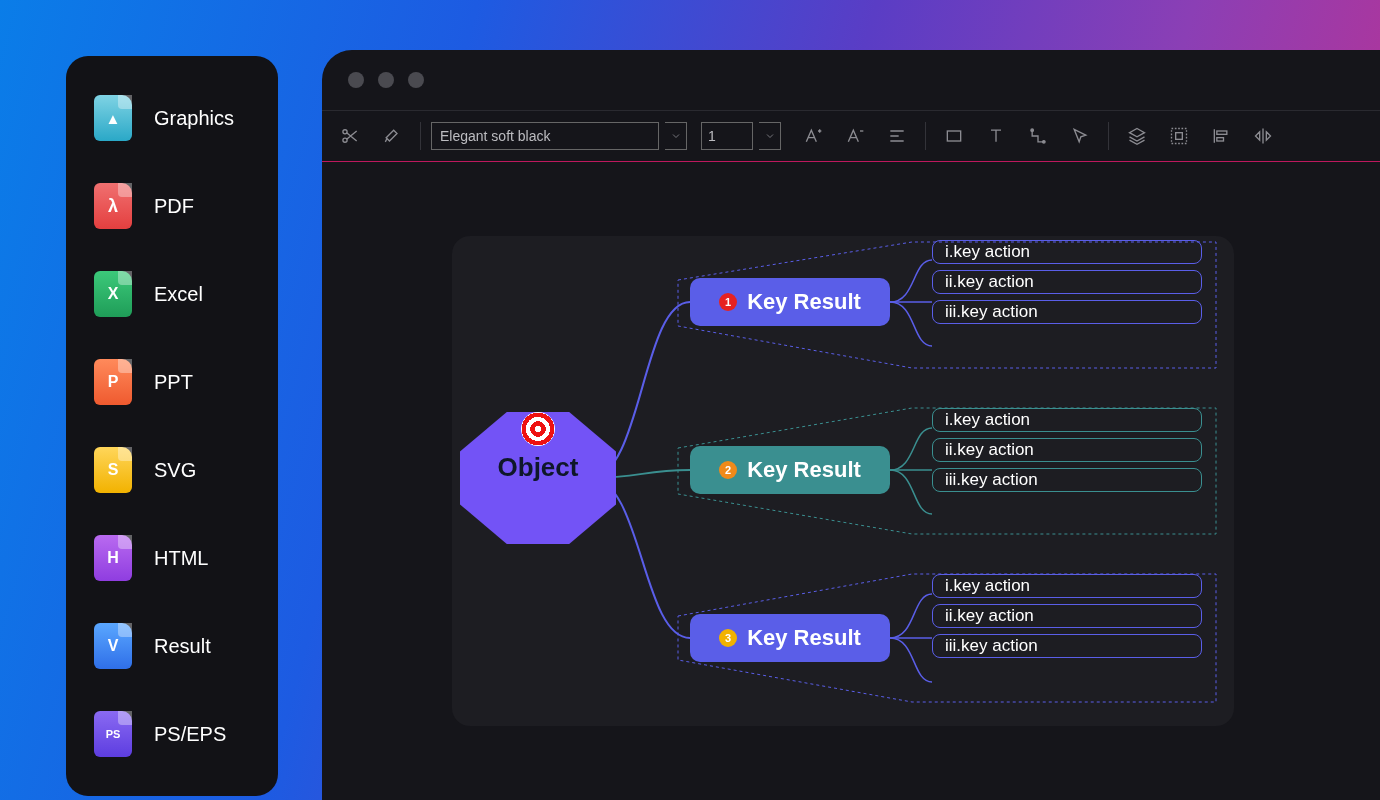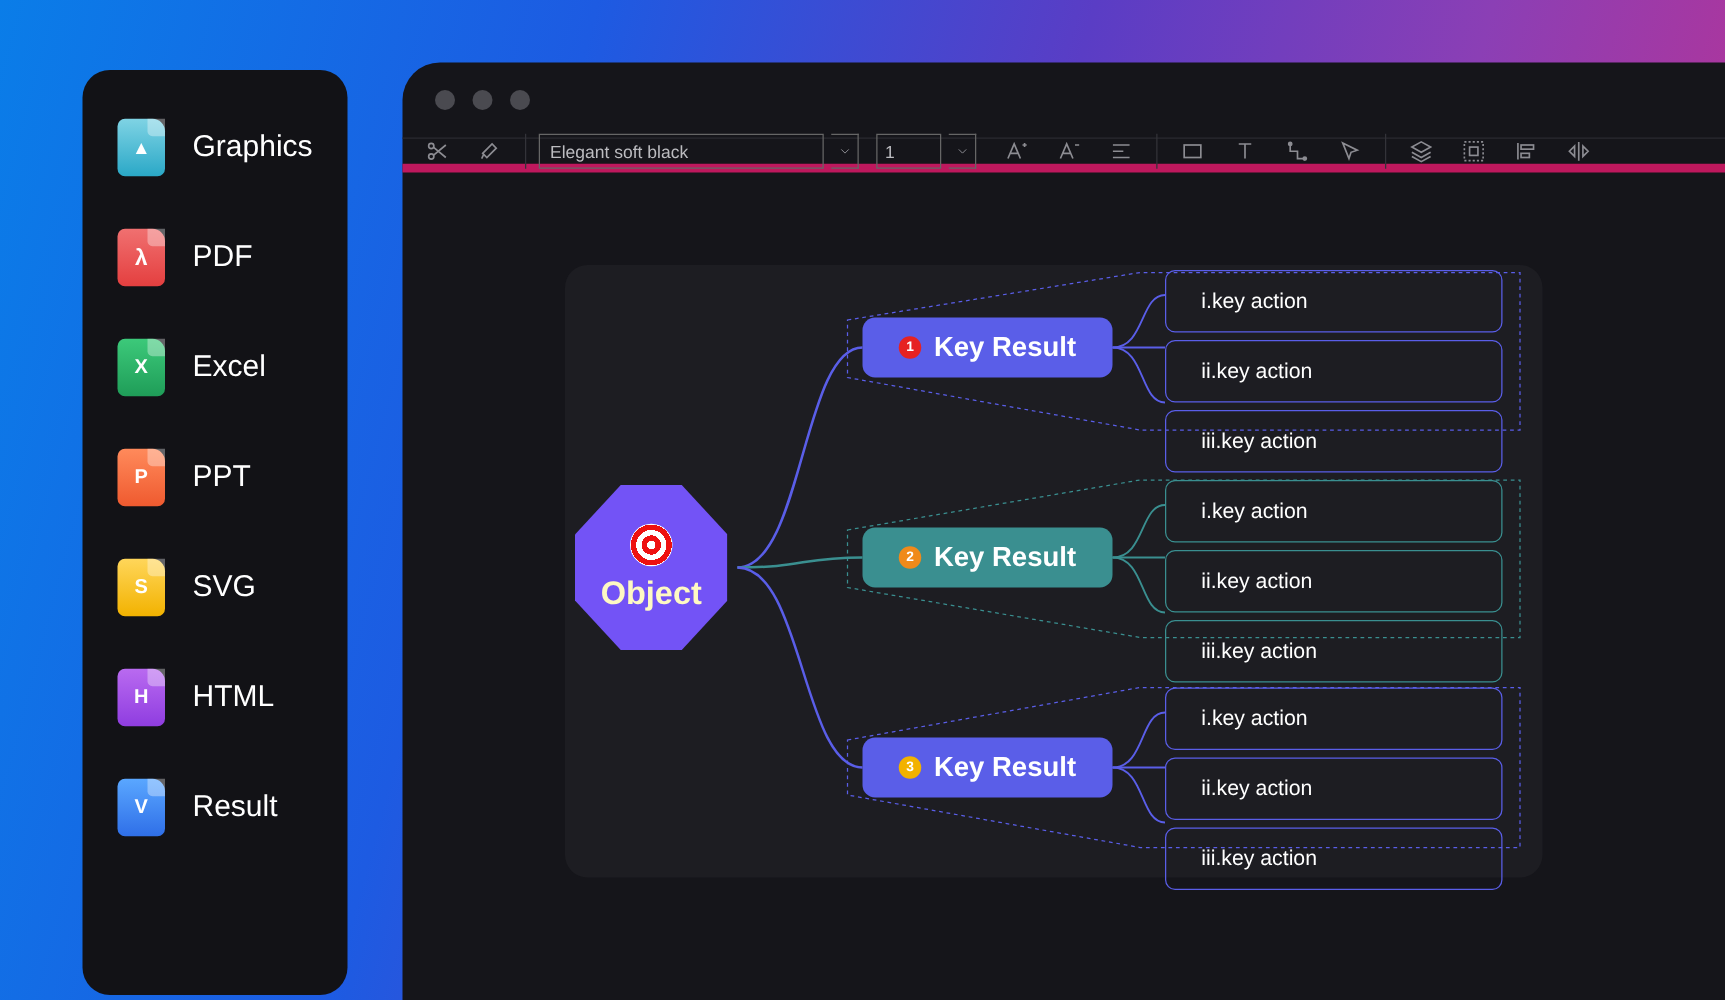--- a/index.html
+++ b/index.html
@@ -49,21 +49,21 @@
   background: rgba(255,255,255,.35);
   border-radius: 0 0 0 4px;
 }
 .file-txt {
   position: absolute;
   left: 0; top: 0; width: 100%; height: 100%;
   display: flex; align-items: center; justify-content: center;
   color: #fff;
   font-weight: 700;
 }
-.side-label { color: #fff; font-size: 24px; }
+.side-label { color: #fff; font-size: 20px; }
 
 .c-graphics { background: linear-gradient(180deg,#7fd3e4,#2aa8c7); }
 .c-pdf      { background: linear-gradient(180deg,#f07070,#e43f3f); }
 .c-excel    { background: linear-gradient(180deg,#3cc97a,#1f9d58); }
 .c-ppt      { background: linear-gradient(180deg,#ff8a5b,#ef5a2f); }
 .c-svg      { background: linear-gradient(180deg,#ffd65a,#f2b200); }
 .c-html     { background: linear-gradient(180deg,#b96af0,#8f3de0); }
 .c-visio    { background: linear-gradient(180deg,#5aa7ff,#2f6fe8); }
 .c-ps       { background: linear-gradient(180deg,#8a6af2,#5d3de0); }
 
@@ -75,23 +75,23 @@
   width: 1058px;
   height: 750px;
   background: #15151a;
   border-radius: 30px 0 0 0;
 }
 .dots { display: flex; gap: 14px; padding: 22px 26px; }
 .dot { width: 16px; height: 16px; border-radius: 50%; background: #4a4a50; }
 
 
 .toolbar {
-  height: 28px;
+  height: 52px;
   border-top: 1px solid #2a2a30;
-  border-bottom: 7px solid #be185d;
+  border-bottom: 1px solid #be185d;
   display: flex;
   align-items: center;
   gap: 6px;
   padding: 0 10px;
   color: #8c8c92;
 }
 .tb-btn {
   width: 36px; height: 36px;
   display: flex; align-items: center; justify-content: center;
   cursor: pointer;
@@ -130,24 +130,24 @@
   height: 490px;
   background: #1d1d22;
   border-radius: 18px;
 }
 .svg-layer { position: absolute; inset: 0; pointer-events: none; }
 
 
 .object-node {
   position: absolute;
   left: 8px; top: 176px;
-  width: 122px; height: 132px;
+  width: 156px; height: 132px;
   background: #7353f6;
-  display: flex; flex-direction: column; align-items: center; justify-content: center;
-  color: #fef9c3; font-weight: 900; font-size: 26px;
+  display: flex; flex-direction: column; align-items: center; 
+  color: #0f172a; font-weight: 900; font-size: 26px;
   clip-path: polygon(30% 0, 70% 0, 100% 30%, 100% 70%, 70% 100%, 30% 100%, 0 70%, 0 30%);
   cursor: pointer;
 }
 .object-node .tgt {
   width: 34px; height: 34px; border-radius: 50%;
   background: radial-gradient(circle,#fff 0 14%,#e11 14% 32%,#fff 32% 50%,#e11 50% 68%,#fff 68% 86%,#22b 86% 100%);
   margin-bottom: 6px;
 }
 
 
@@ -174,27 +174,27 @@
 
 .actions {
   position: absolute;
   left: 480px;
   width: 270px;
 }
 .a1 { top: 4px; }
 .a2 { top: 172px; }
 .a3 { top: 338px; }
 .action {
-  height: 50px;
+  height: 24px;
   border: 1px solid;
   border-radius: 8px;
   margin-bottom: 6px;
   display: flex;
   align-items: center;
-  padding: 0 28px;
+  padding: 0 12px;
   color: #fff;
   font-size: 17px;
   cursor: pointer;
 }
 .a1 .action, .a3 .action { border-color: #5a5ee8; }
 .a2 .action { border-color: #3a8f90; }
 
 svg.icon { width: 20px; height: 20px; stroke: #8c8c92; stroke-width: 1.6; fill: none; }
 </style>
 </head>
@@ -249,20 +249,28 @@
     </div>
     <span class="side-label">HTML</span>
   </div>
   <div class="side-item">
     <div class="side-icon">
       <div class="file-body c-visio"></div>
         <div class="file-fold"></div>
       <div class="file-txt">V</div>
     </div>
     <span class="side-label">Result</span>
+  </div>
+  <div class="side-item">
+    <div class="side-icon">
+      <div class="file-body c-ps"></div>
+        <div class="file-fold"></div>
+      <div class="file-txt" style="font-size:11px">PS</div>
+    </div>
+    <span class="side-label">PS/EPS</span>
   </div>
 </div>
 
 <div class="window">
   <div class="dots">
     <div class="dot"></div>
     <div class="dot"></div>
     <div class="dot"></div>
   </div>
 

